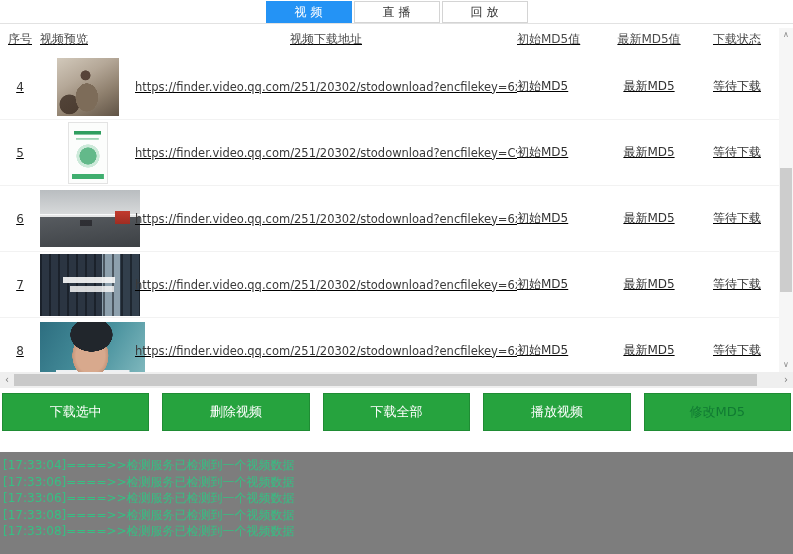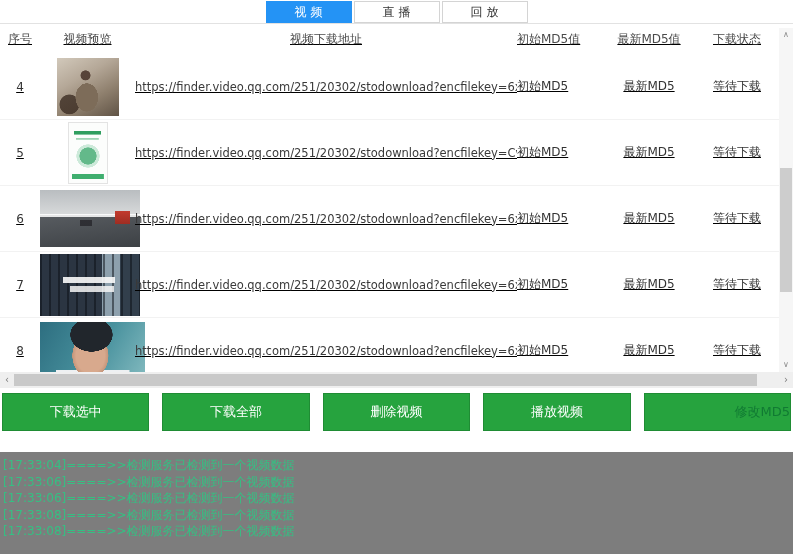--- a/index.html
+++ b/index.html
@@ -21,21 +21,21 @@
     border:1px solid #d4d4d4; cursor:pointer;
   }
   .tab + .tab { margin-left:2px; }
   .tab.active { background:#2493f5; color:#fff; border-color:#2493f5; }
 
   
   .table-area { position:relative; height:348px; background:#fff;text-decoration:underline; }
   .thead { display:flex; height:30px; align-items:center; color:#4a4a4a; font-size:12px; }
   .c { box-sizing:border-box; }
   .c.idx  { width:40px;  text-align:center; flex:none; }
-  .c.prev { width:95px;  text-align:center; flex:none; }
+  .c.prev { width:95px;  flex:none; }
   .c.url  { width:382px; flex:none; overflow:hidden; white-space:nowrap; }
   .thead .c.url { text-align:center; }
   .c.md5a { width:86px;  text-align:left; flex:none; }
   .c.md5b { width:92px;  text-align:center; flex:none; }
   .c.stat { width:84px;  text-align:center; flex:none; }
   .tbody { height:318px; overflow:hidden; }
   .trow {
     display:flex; height:66px; align-items:center;
     border-bottom:1px solid #f2f2f2; box-sizing:border-box;
     font-size:12px; color:#333;
@@ -213,24 +213,24 @@
   </div>
 
   <div class="hscroll">
     <div class="arr left">‹</div>
     <div class="hthumb"></div>
     <div class="arr right">›</div>
   </div>
 
   <div class="buttonbar" id="buttons">
       <button class="gbtn">下载选中</button>
+      <button class="gbtn">删除视频</button>
       <button class="gbtn">下载全部</button>
-      <button class="gbtn">删除视频</button>
       <button class="gbtn">播放视频</button>
-      <button class="gbtn" style="color: rgb(17, 122, 51); text-align: right;">修改MD5</button>
+      <button class="gbtn" style="color: rgb(17, 122, 51);">修改MD5</button>
     </div>
 
   <div class="log" id="log">
       <div class="logline">[17:33:04]====&gt;&gt;检测服务已检测到一个视频数据</div>
       <div class="logline">[17:33:06]====&gt;&gt;检测服务已检测到一个视频数据</div>
       <div class="logline">[17:33:06]====&gt;&gt;检测服务已检测到一个视频数据</div>
       <div class="logline">[17:33:08]====&gt;&gt;检测服务已检测到一个视频数据</div>
       <div class="logline">[17:33:08]====&gt;&gt;检测服务已检测到一个视频数据</div>
     </div>
 

